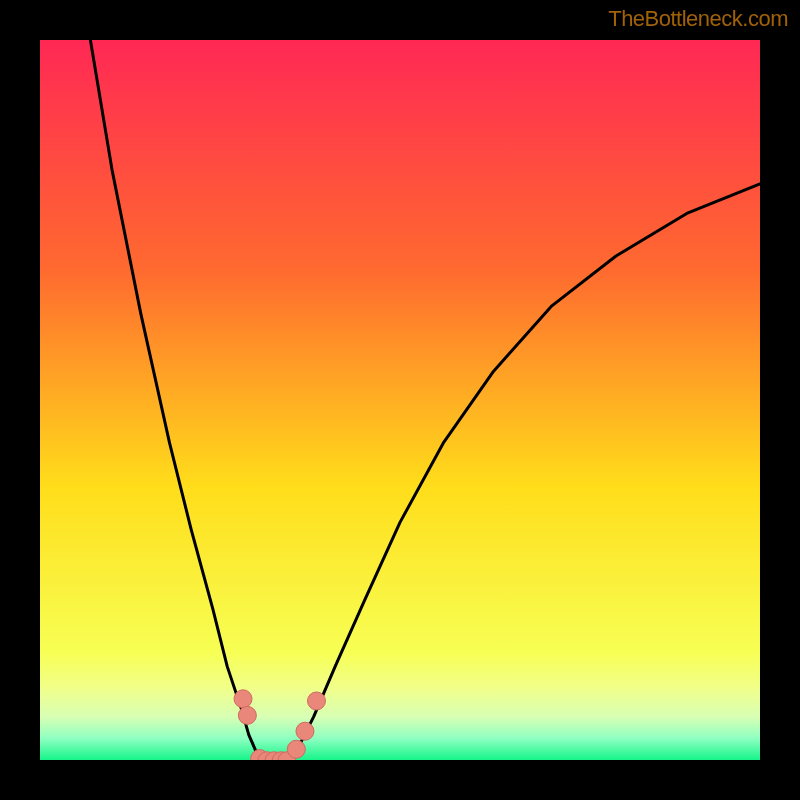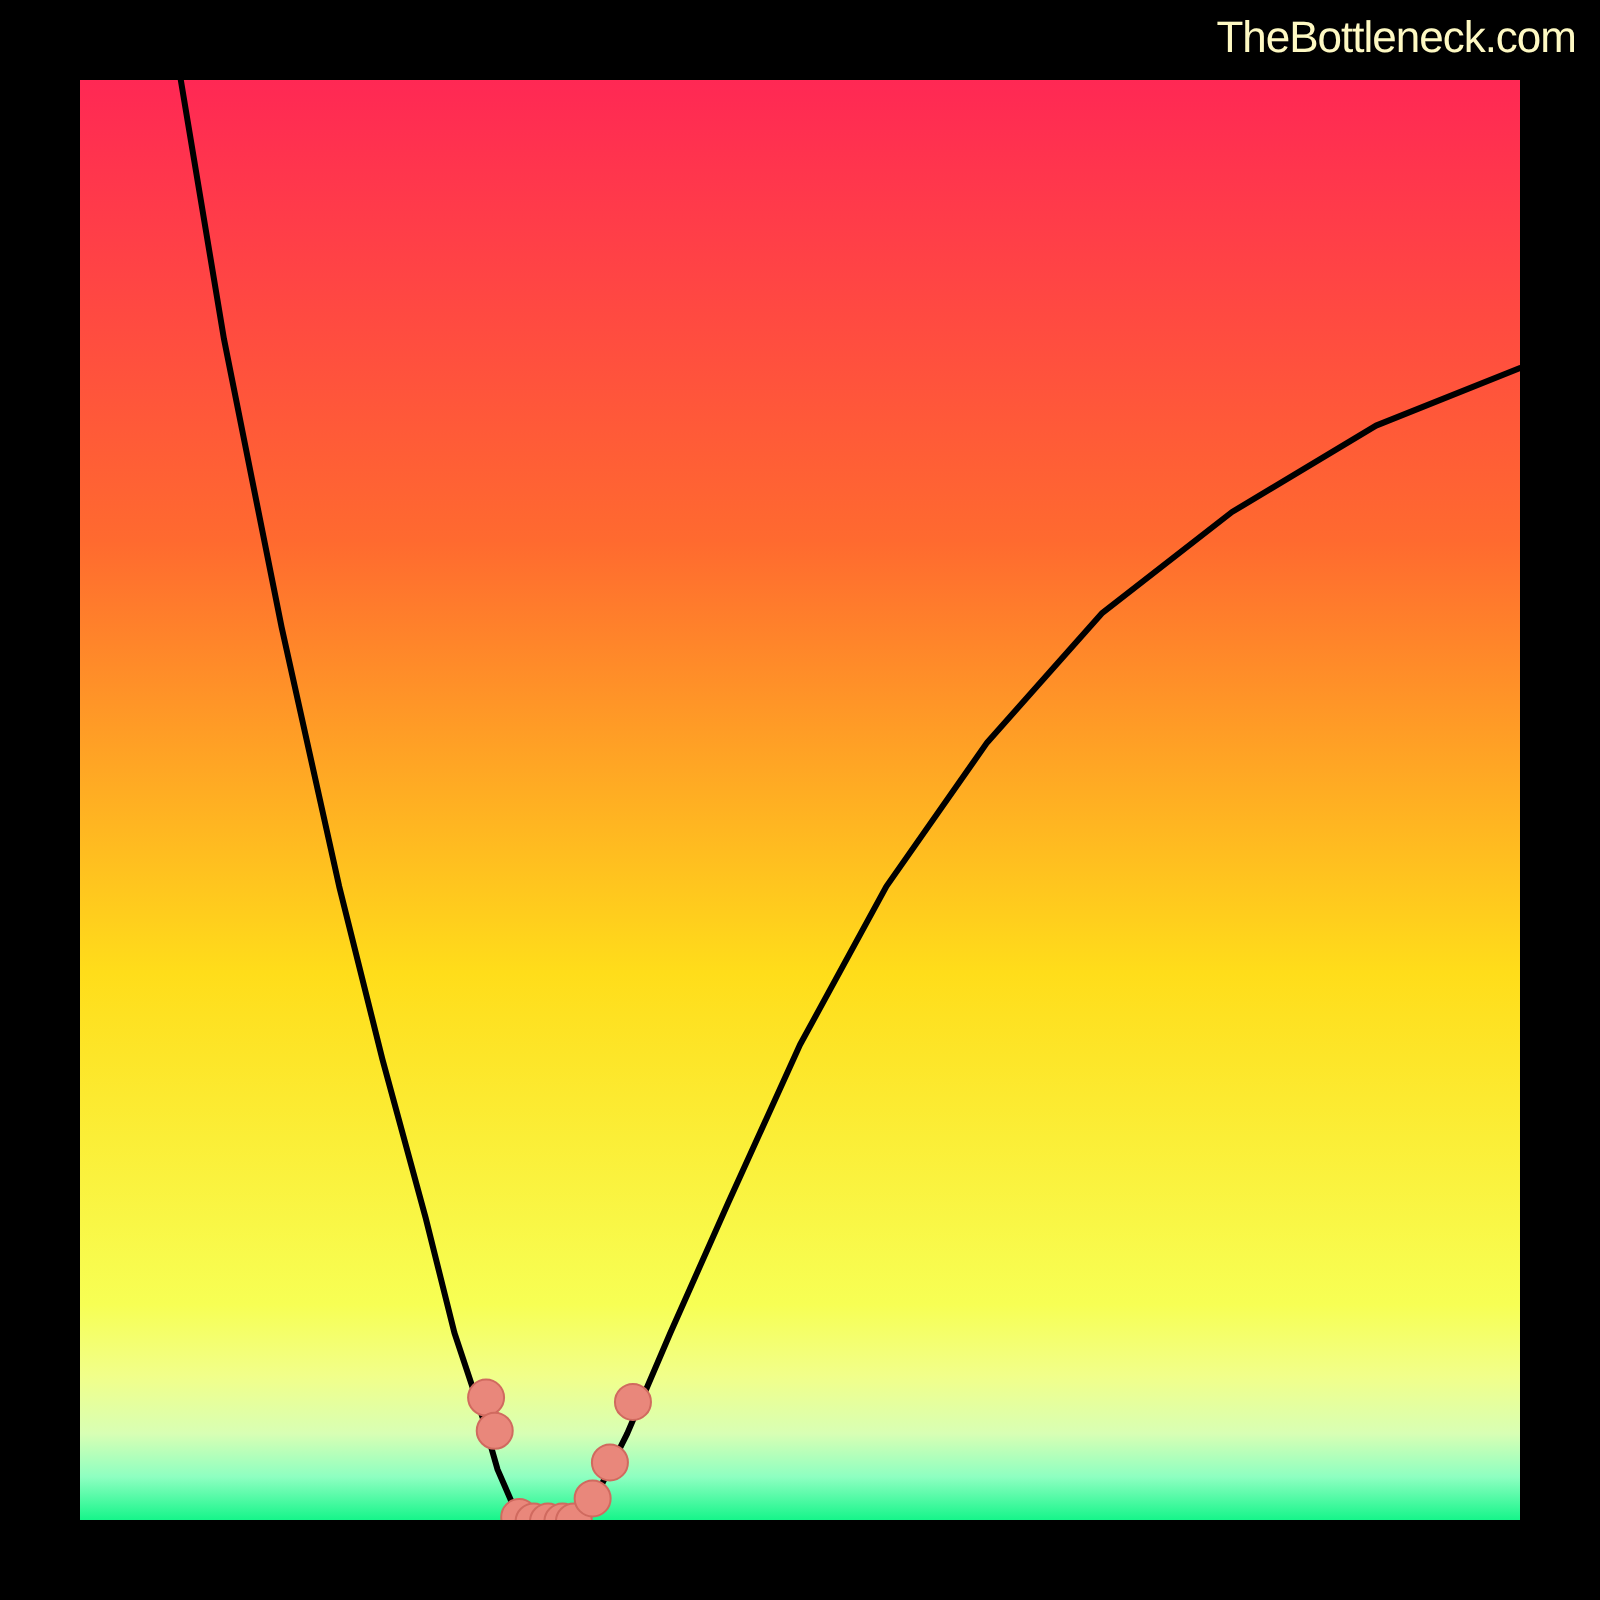--- a/index.html
+++ b/index.html
@@ -21,21 +21,21 @@
     position: absolute;
     left: 40px;
     top: 40px;
     width: 720px;
     height: 720px;
   }
   #watermark {
     position: absolute;
     top: 6px;
     right: 12px;
-    color: #fef9c3;
+    color: #a16207;
     font-size: 22px;
     font-weight: 400;
     letter-spacing: -0.5px;
     z-index: 10;
   }
   svg {
     display: block;
   }
 </style>
 </head>

